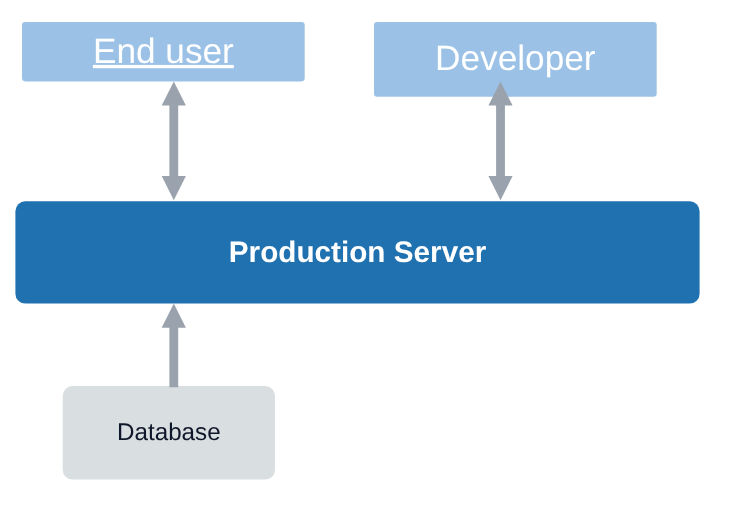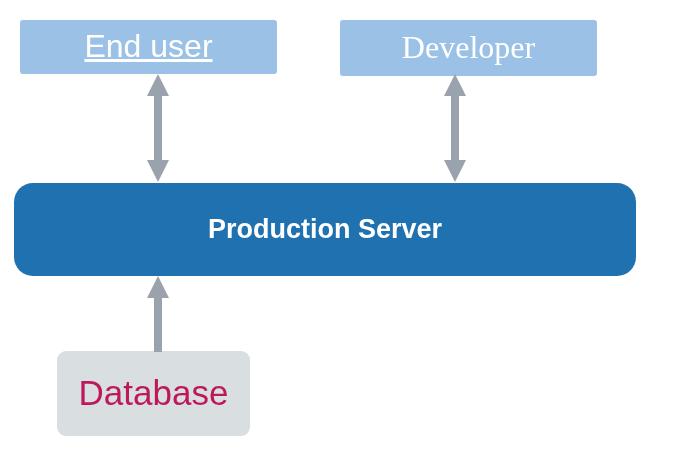--- a/index.html
+++ b/index.html
@@ -45,47 +45,46 @@
     left: 20px;
     top: 20px;
     width: 257px;
     height: 54px;
     text-decoration: underline;
   }
   #node-developer {
     left: 340px;
     top: 20px;
     width: 257px;
-    height: 56px;
-    font-family: Liberation Serif, serif;
+    height: 68px;
   }
 
   
   #node-production-server {
     left: 14px;
     top: 183px;
     width: 622px;
     height: 93px;
     background: #2071b0;
-    border-radius: 19px;
+    border-radius: 9px;
     color: #ffffff;
     font-size: 27px;
     font-weight: 700;
   }
 
   
   #node-database {
     left: 57px;
     top: 351px;
     width: 193px;
     height: 85px;
     background: #d9dee1;
     border-radius: 9px;
-    color: #be185d;
-    font-size: 35px;
+    color: #0f172a;
+    font-size: 22px;
     font-weight: 400;
   }
 
   
   .connector {
     position: absolute;
     overflow: visible;
   }
   #connector-end-user {
     left: 144px;

